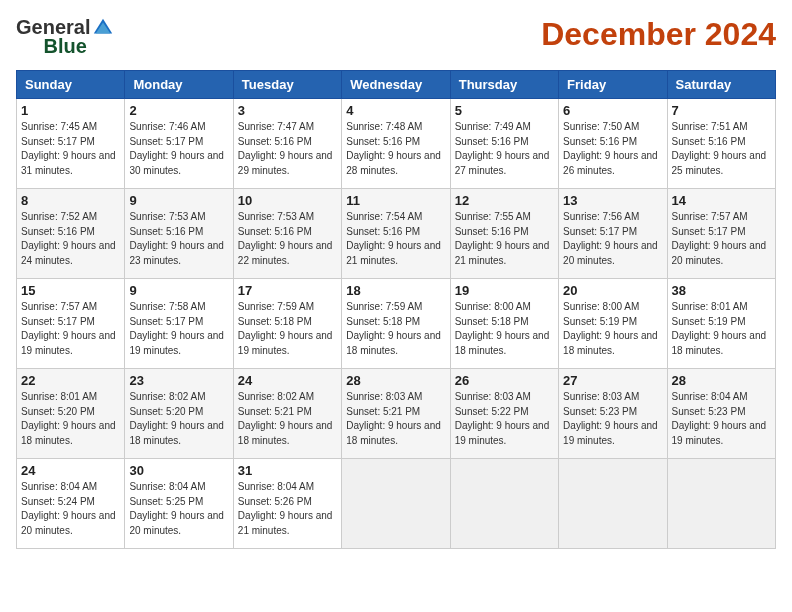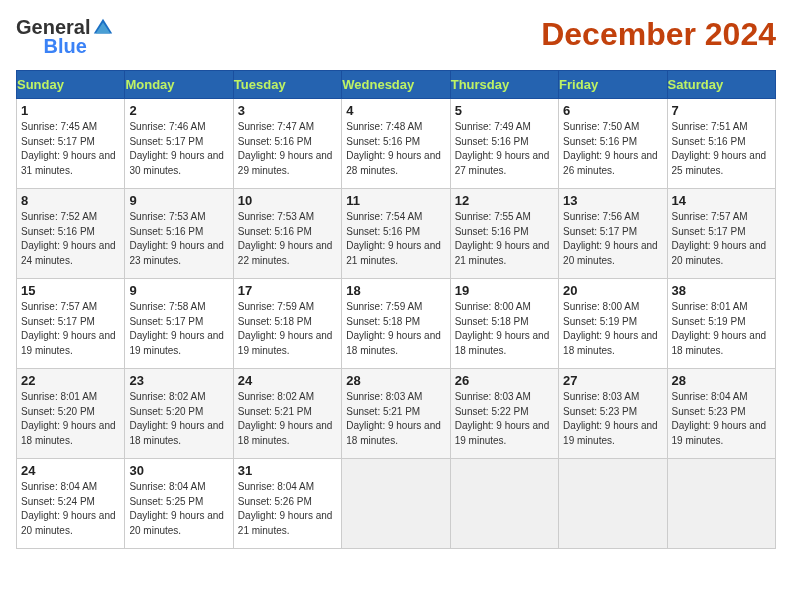--- a/index.html
+++ b/index.html
@@ -26,21 +26,21 @@
       align-items: center;
     }
     .logo-general {
       font-size: 20px;
       font-weight: bold;
       color: #333;
     }
     .logo-blue {
       font-size: 20px;
       font-weight: bold;
-      color: #3b82f6;
+      color: #14532d;
     }
     .logo-icon {
       width: 22px;
       height: 22px;
       margin-left: 2px;
     }
     .title-section {
       text-align: right;
     }
     .month-title {
@@ -52,22 +52,22 @@
       font-size: 14px;
       color: #555;
     }
     .calendar {
       width: 100%;
       border-collapse: collapse;
       font-size: 10.5px;
     }
     .calendar th {
       background-color: #2563b0;
-      color: #bef264;
-      padding: 6px 0;
+      color: #ffffff;
+      padding: 6px 8px;
       text-align: left;
       font-size: 13px;
       font-weight: bold;
       border: 1px solid #1a4f9e;
     }
     .calendar td {
       border: 1px solid #ccc;
       vertical-align: top;
       padding: 4px;
       width: calc(100% / 7);

